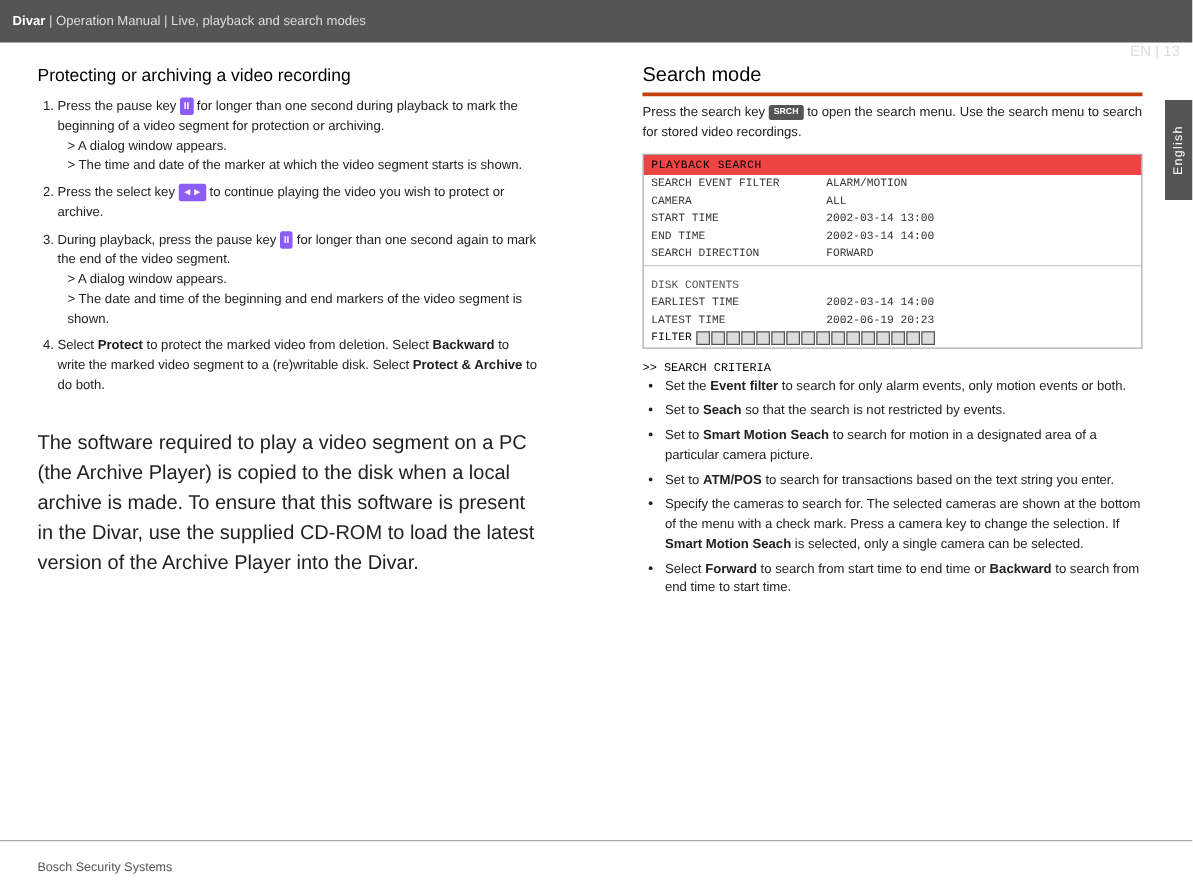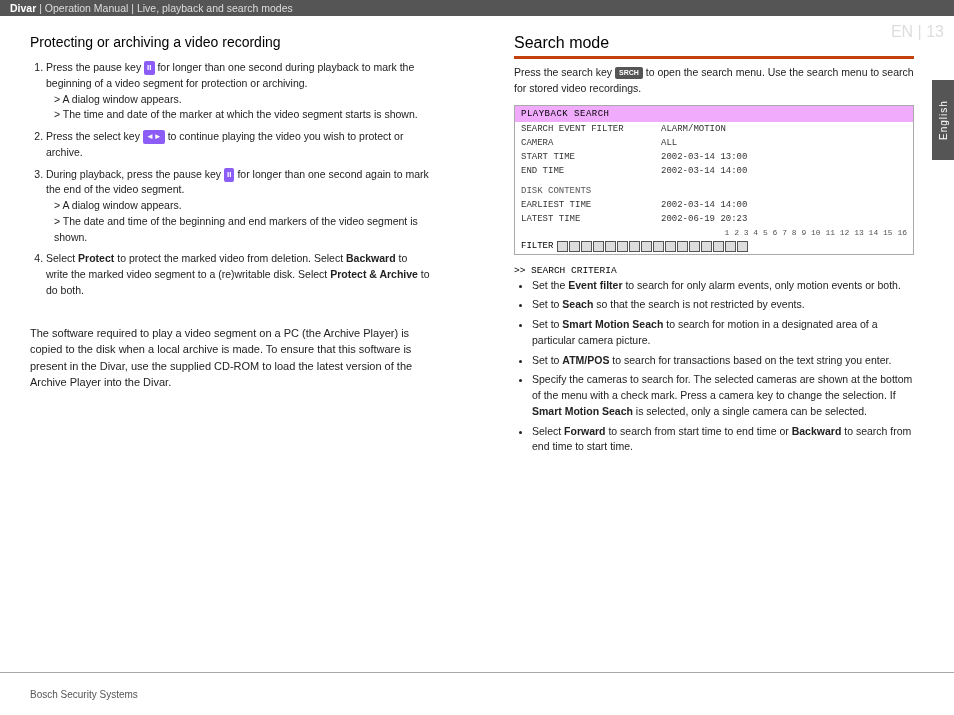--- a/index.html
+++ b/index.html
@@ -15,32 +15,32 @@
     }
 
     
     .header {
       background: #555;
       color: #fff;
       display: flex;
       justify-content: space-between;
       align-items: center;
       padding: 4px 10px;
-      height: 16px;
+      height: 34px;
     }
     .header-left {
       font-size: 10.5px;
       color: #ddd;
     }
     .header-left .brand {
       color: #fff;
       font-weight: bold;
     }
     .header-right {
-      font-size: 16px;
+      font-size: 12px;
       color: #ddd;
       margin-top: 48px;
     }
 
     
     .side-tab {
       position: absolute;
       right: 0;
       top: 80px;
       width: 22px;
@@ -126,35 +126,35 @@
       color: #fff;
       font-size: 8px;
       padding: 1px 3px;
       border-radius: 2px;
       vertical-align: middle;
       font-weight: bold;
     }
 
     
     .body-text {
-      font-size: 11px;
+      font-size: 16px;
       line-height: 1.5;
       color: #222;
       margin-top: 26px;
     }
 
     
     .search-menu {
       border: 1px solid #aaa;
       margin: 8px 0 10px 0;
       font-size: 9.5px;
       width: 100%;
     }
     .search-menu-header {
-      background: #f0abfc;
+      background: #ef4444;
       color: #000;
       padding: 3px 6px;
       font-size: 9px;
       letter-spacing: 0.5px;
       font-family: 'Courier New', monospace;
     }
     .search-menu-row {
       display: flex;
       padding: 2px 6px;
       border-bottom: none;
@@ -344,34 +344,37 @@
         <span class="search-menu-val">ALL</span>
       </div>
       <div class="search-menu-row">
         <span class="search-menu-key">START TIME</span>
         <span class="search-menu-val">2002-03-14  13:00</span>
       </div>
       <div class="search-menu-row">
         <span class="search-menu-key">END TIME</span>
         <span class="search-menu-val">2002-03-14  14:00</span>
       </div>
+      <div class="search-menu-row with-border">
+        <span class="search-menu-key">SEARCH DIRECTION</span>
+        <span class="search-menu-val">FORWARD</span>
+      </div>
 
 
       <div style="height:4px;"></div>
       <div class="search-menu-section">DISK CONTENTS</div>
       <div class="search-menu-row">
         <span class="search-menu-key">EARLIEST TIME</span>
         <span class="search-menu-val">2002-03-14  14:00</span>
       </div>
       <div class="search-menu-row">
         <span class="search-menu-key">LATEST TIME</span>
         <span class="search-menu-val">2002-06-19  20:23</span>
       </div>
 
-      <div class="search-menu-numbers">1  2  3  4  5  6  7  8  9  10  11  12  13  14  15  16</div>
 
       <div class="filter-row">
         <span>FILTER</span>
         <div class="filter-boxes">
           <div class="filter-box"></div>
           <div class="filter-box"></div>
           <div class="filter-box"></div>
           <div class="filter-box"></div>
           <div class="filter-box"></div>
           <div class="filter-box"></div>

